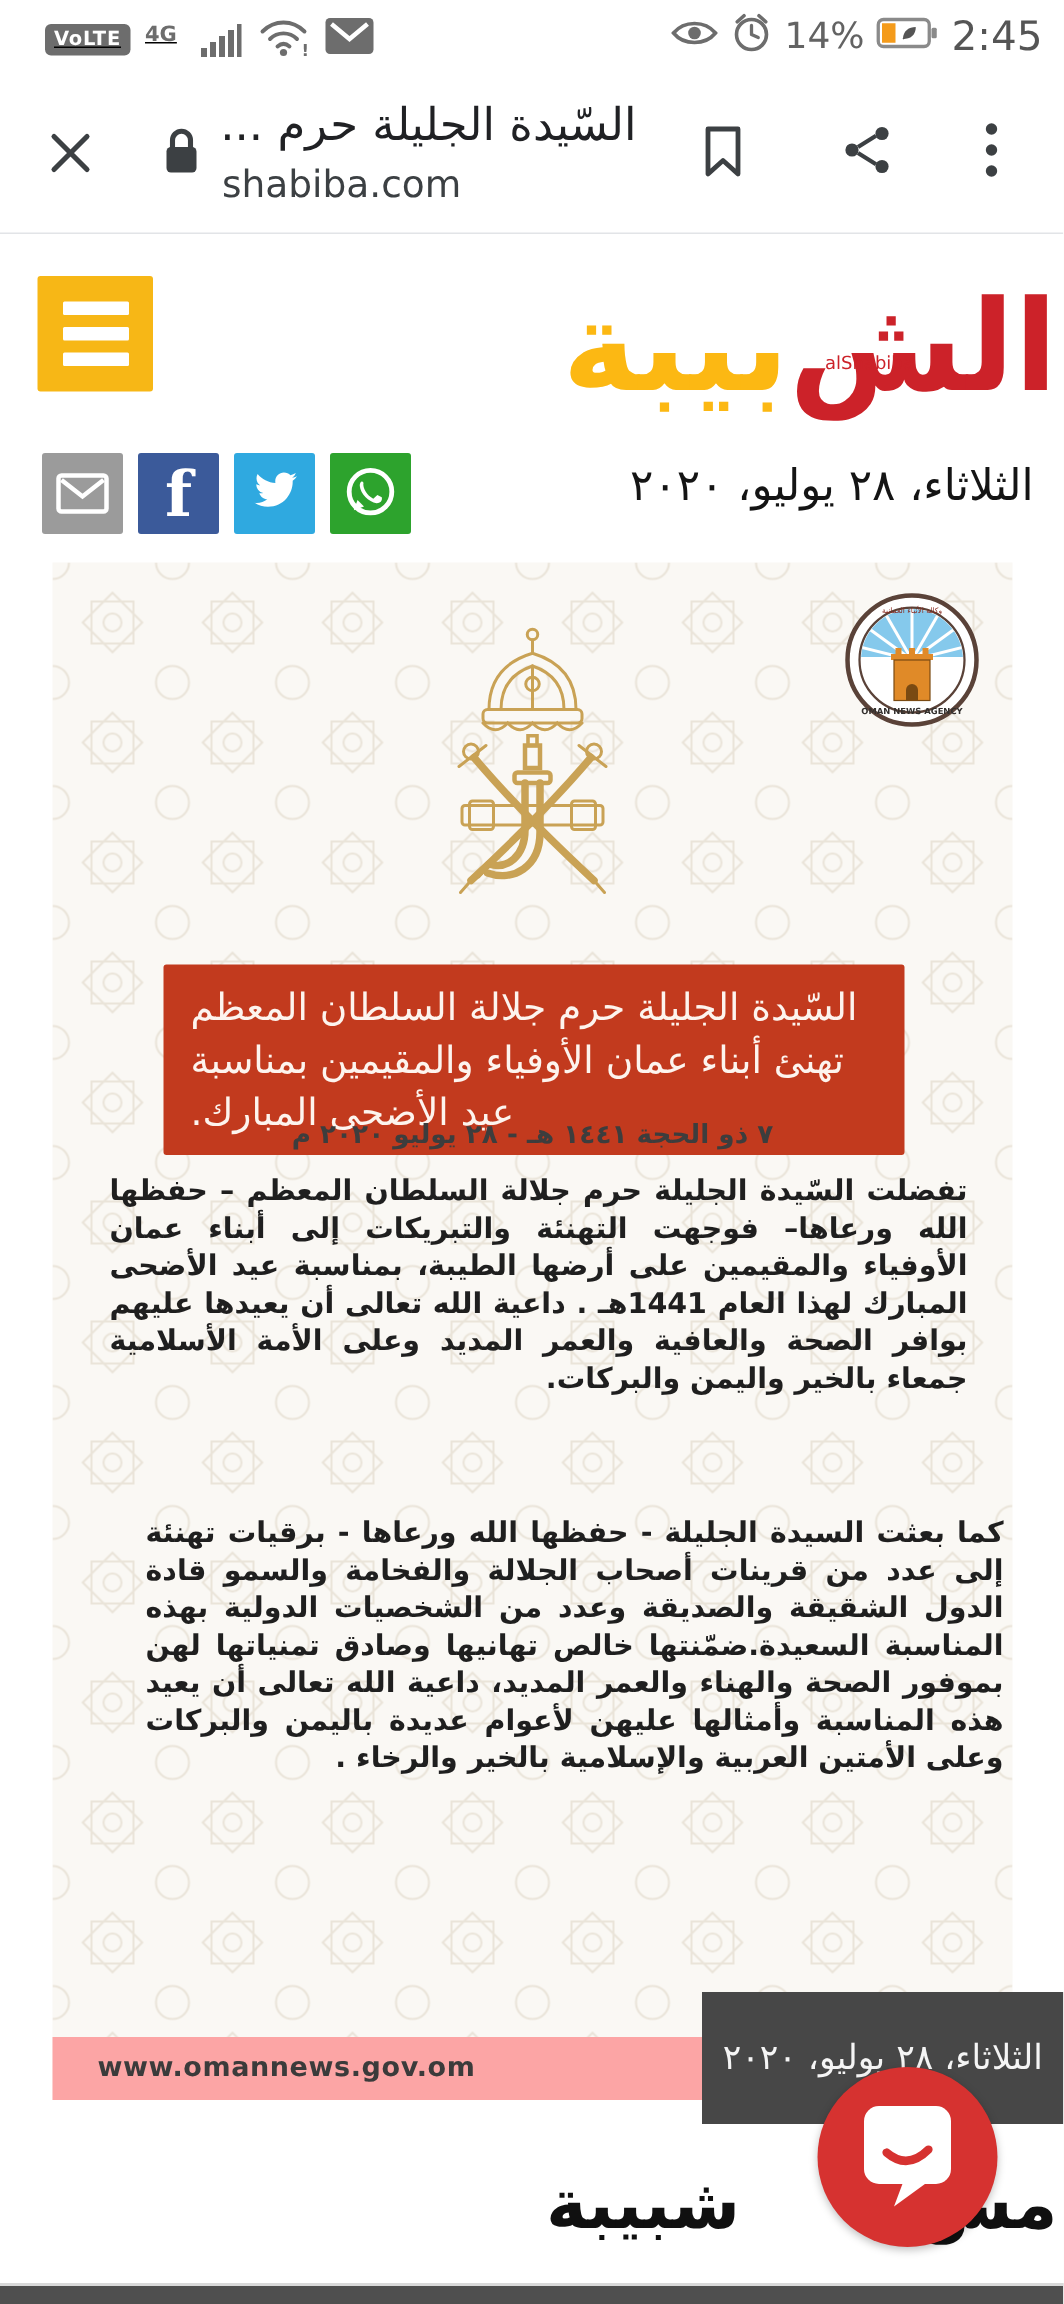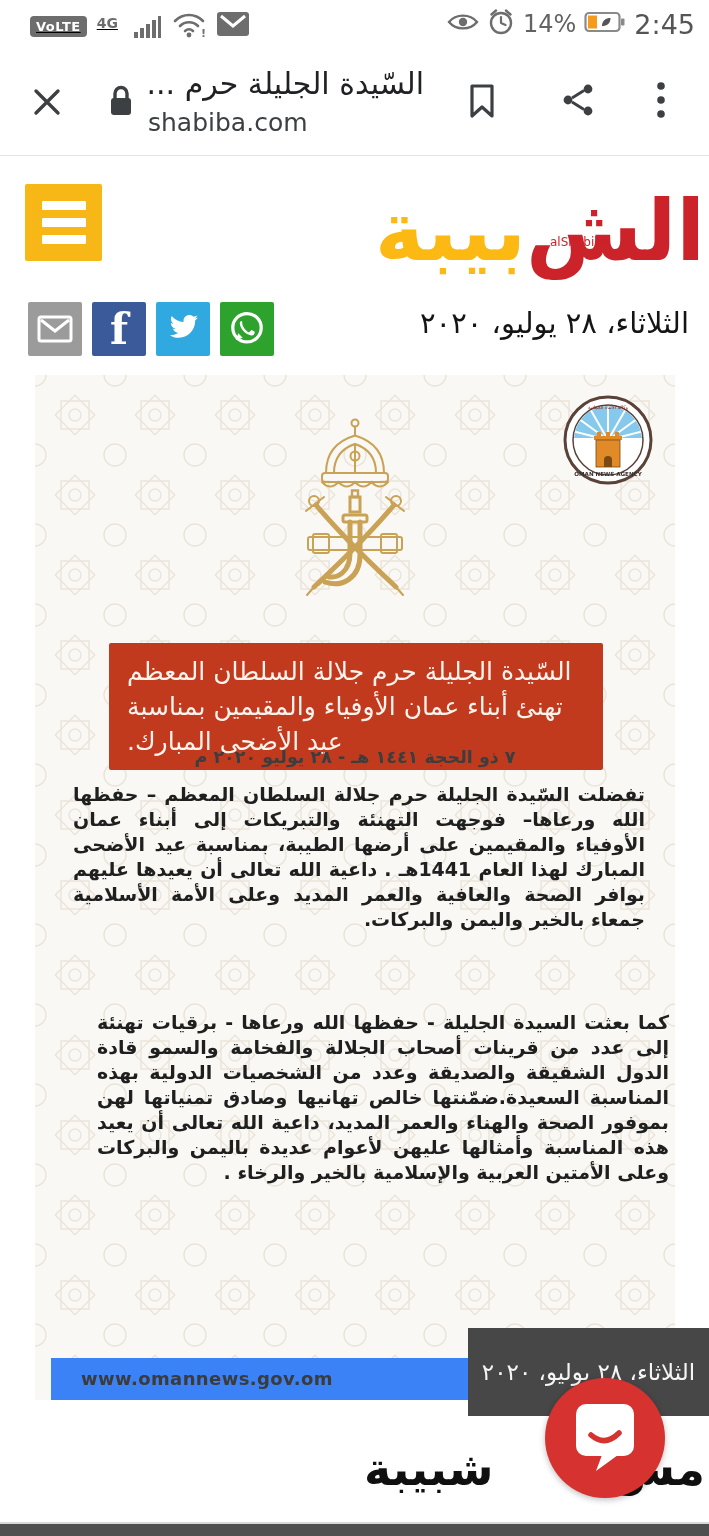--- a/index.html
+++ b/index.html
@@ -44,21 +44,21 @@
   .article-card { left:35px; top:375px; width:640px; height:1025px; background:#faf8f4; }
   .pattern-layer { position:absolute; inset:0; z-index:0; }
   .card-content { position:absolute; inset:0; z-index:1; }
   .ona-logo { right:22px; top:20px; width:90px; height:90px; }
   .emblem { left:50%; top:38px; transform:translateX(-50%); width:150px; height:205px; }
   .banner { left:74px; top:268px; width:494px; min-height:92px; background:#c23a1e; border-radius:2px; color:#fdf4ee; font-size:25px; font-weight:normal; line-height:35px; text-align:left; padding:11px 18px; direction:rtl; }
   .hijri-line { left:0; top:372px; width:100%; text-align:center; font-size:17.5px; font-weight:bold; color:#3d3d3d; direction:rtl; }
   .body-par { left:38px; width:572px; font-size:19px; font-weight:bold; line-height:25px; color:#1f1f1f; text-align:justify; direction:rtl; }
   .par1 { top:407px; }
   .par2 { top:635px;margin-left:24px; }
-  .gray-bar { left:0; top:983px; width:100%; height:42px; background:#3b82f6; color:#3b3b3b; font-size:18px; font-weight:bold; line-height:42px; padding-left:30px; letter-spacing:.4px;margin-left:16px; }
+  .gray-bar { left:0; top:983px; width:100%; height:42px; background:#fca5a5; color:#3b3b3b; font-size:18px; font-weight:bold; line-height:42px; padding-left:30px; letter-spacing:.4px; }
 
   
   .date-overlay { left:468px; top:1328px; width:241px; height:88px; background:#474747; color:#f5f5f5; font-size:23px; direction:rtl; display:flex; align-items:center; justify-content:center; z-index:5; }
   .footer-heading { right:4px; top:1442px; direction:rtl; font-size:46px; font-weight:bold; color:#101010; z-index:6; display:flex; gap:118px; }
   .chat-fab { left:545px; top:1378px; width:120px; height:120px; border-radius:50%; background:#d63230; z-index:7; display:flex; align-items:center; justify-content:center; box-shadow:0 2px 6px rgba(0,0,0,.25); }
   .gesture-bar { left:0; top:1522px; width:709px; height:14px; background:#4f4f4f; border-top:2px solid #d9d9d9; z-index:8; }
 </style>
 </head>
 <body>
 

